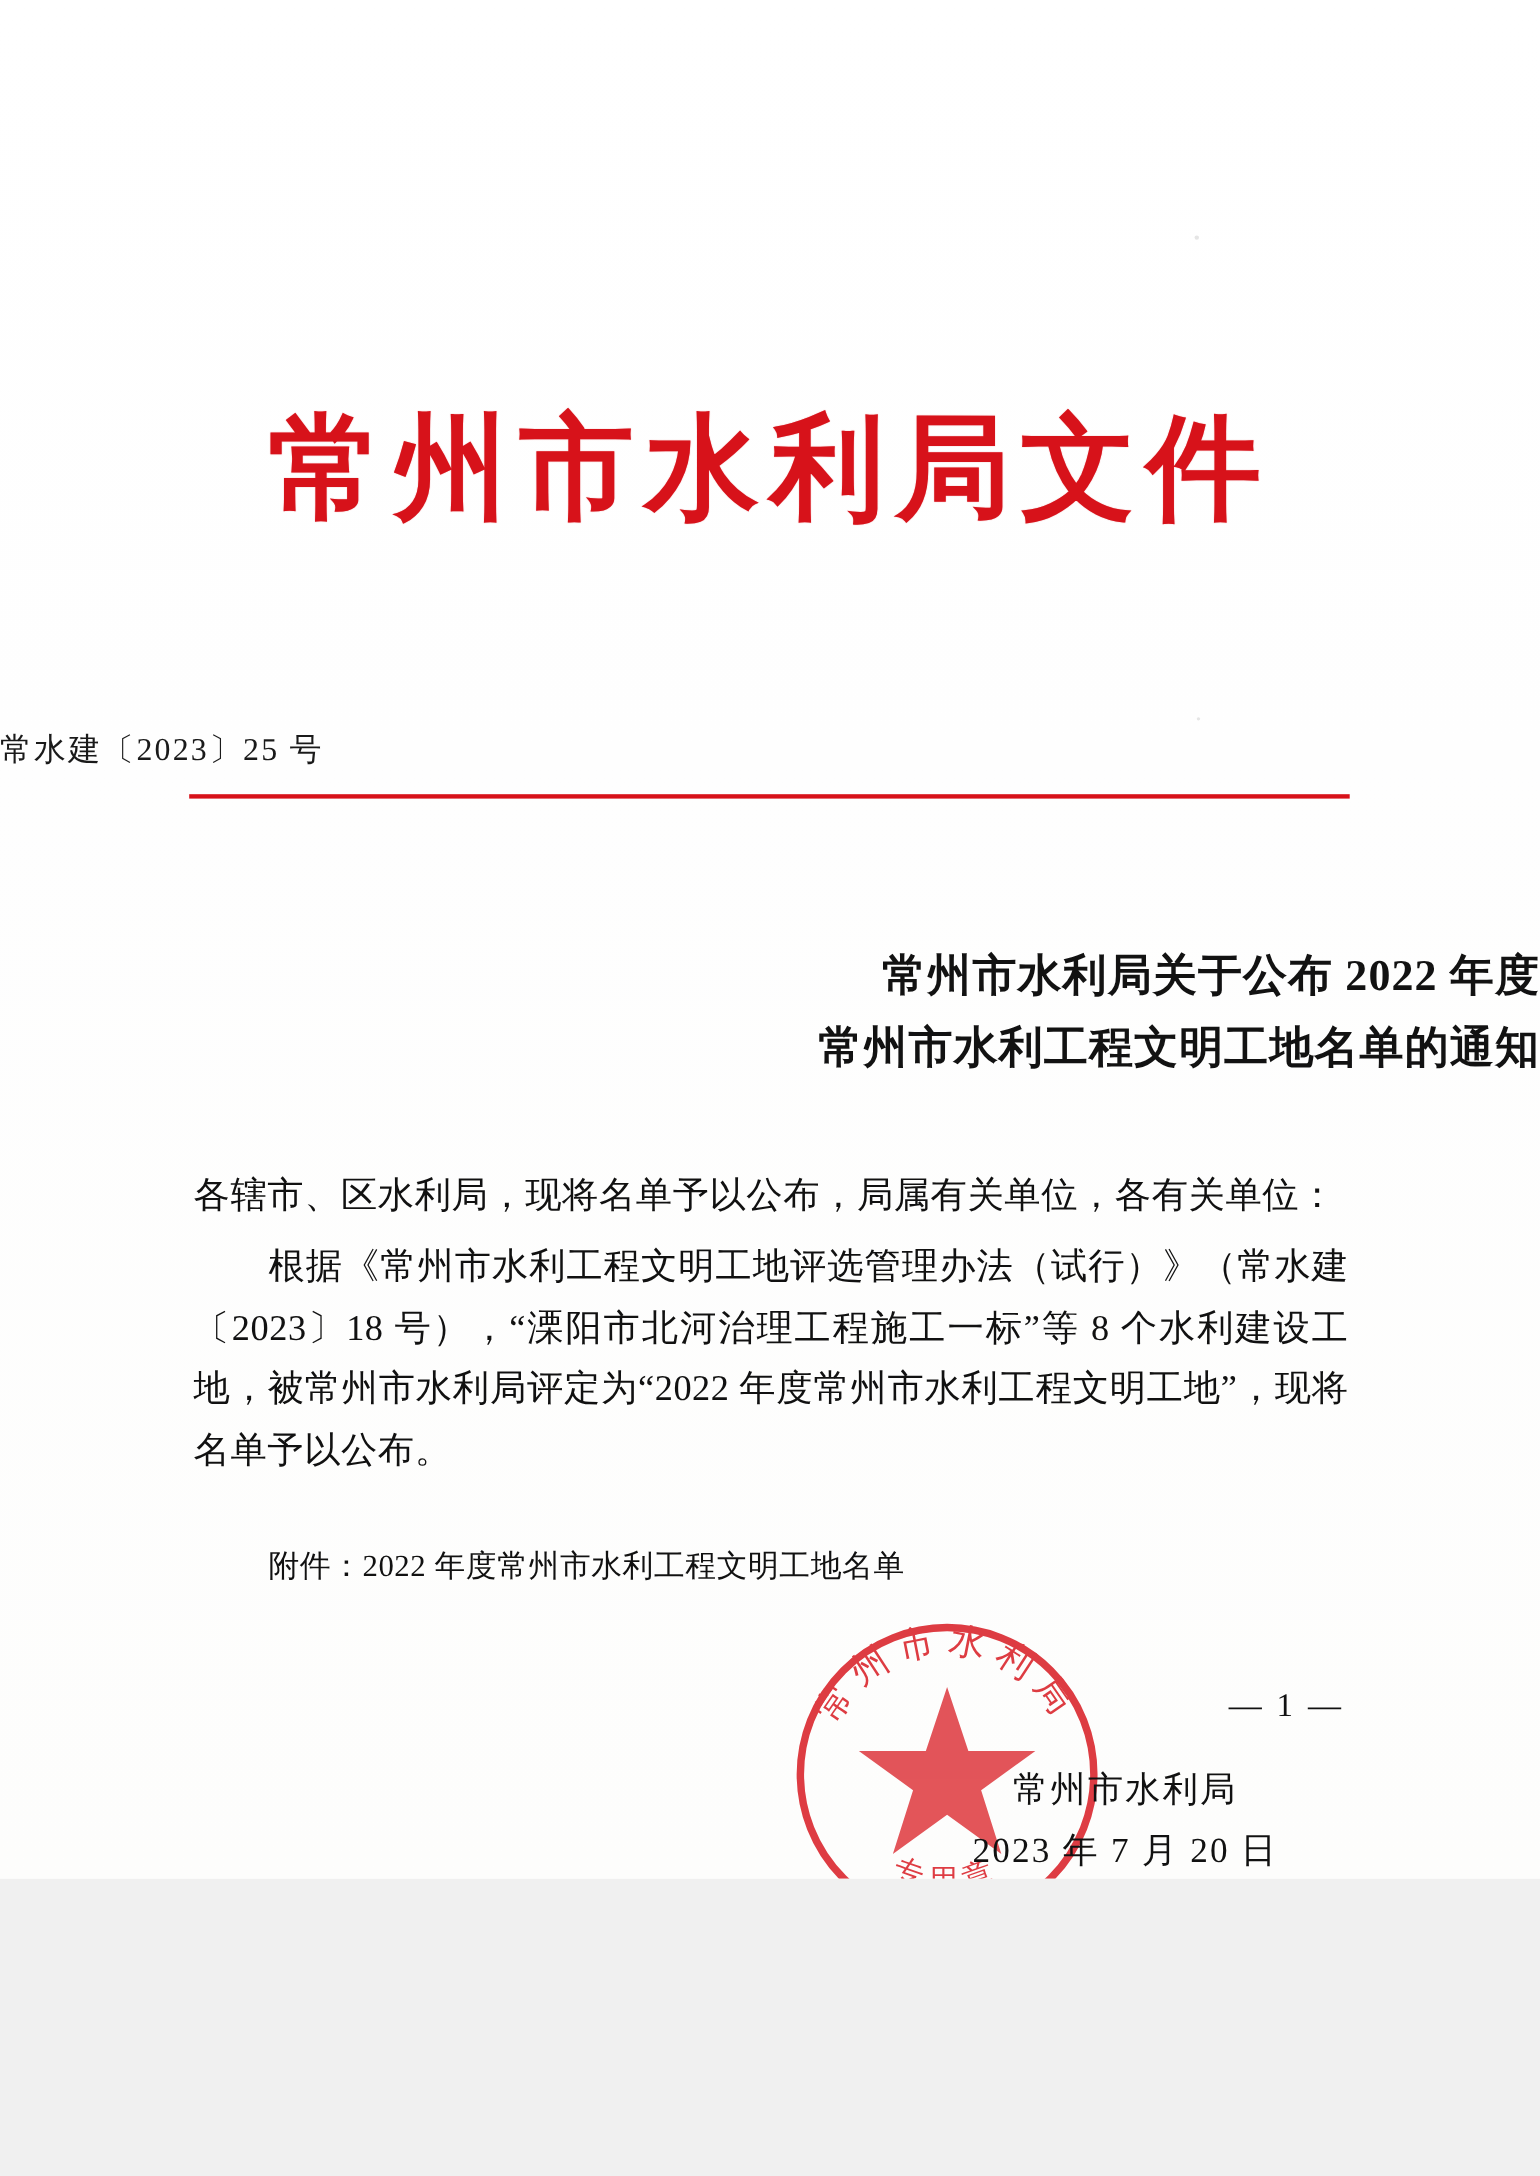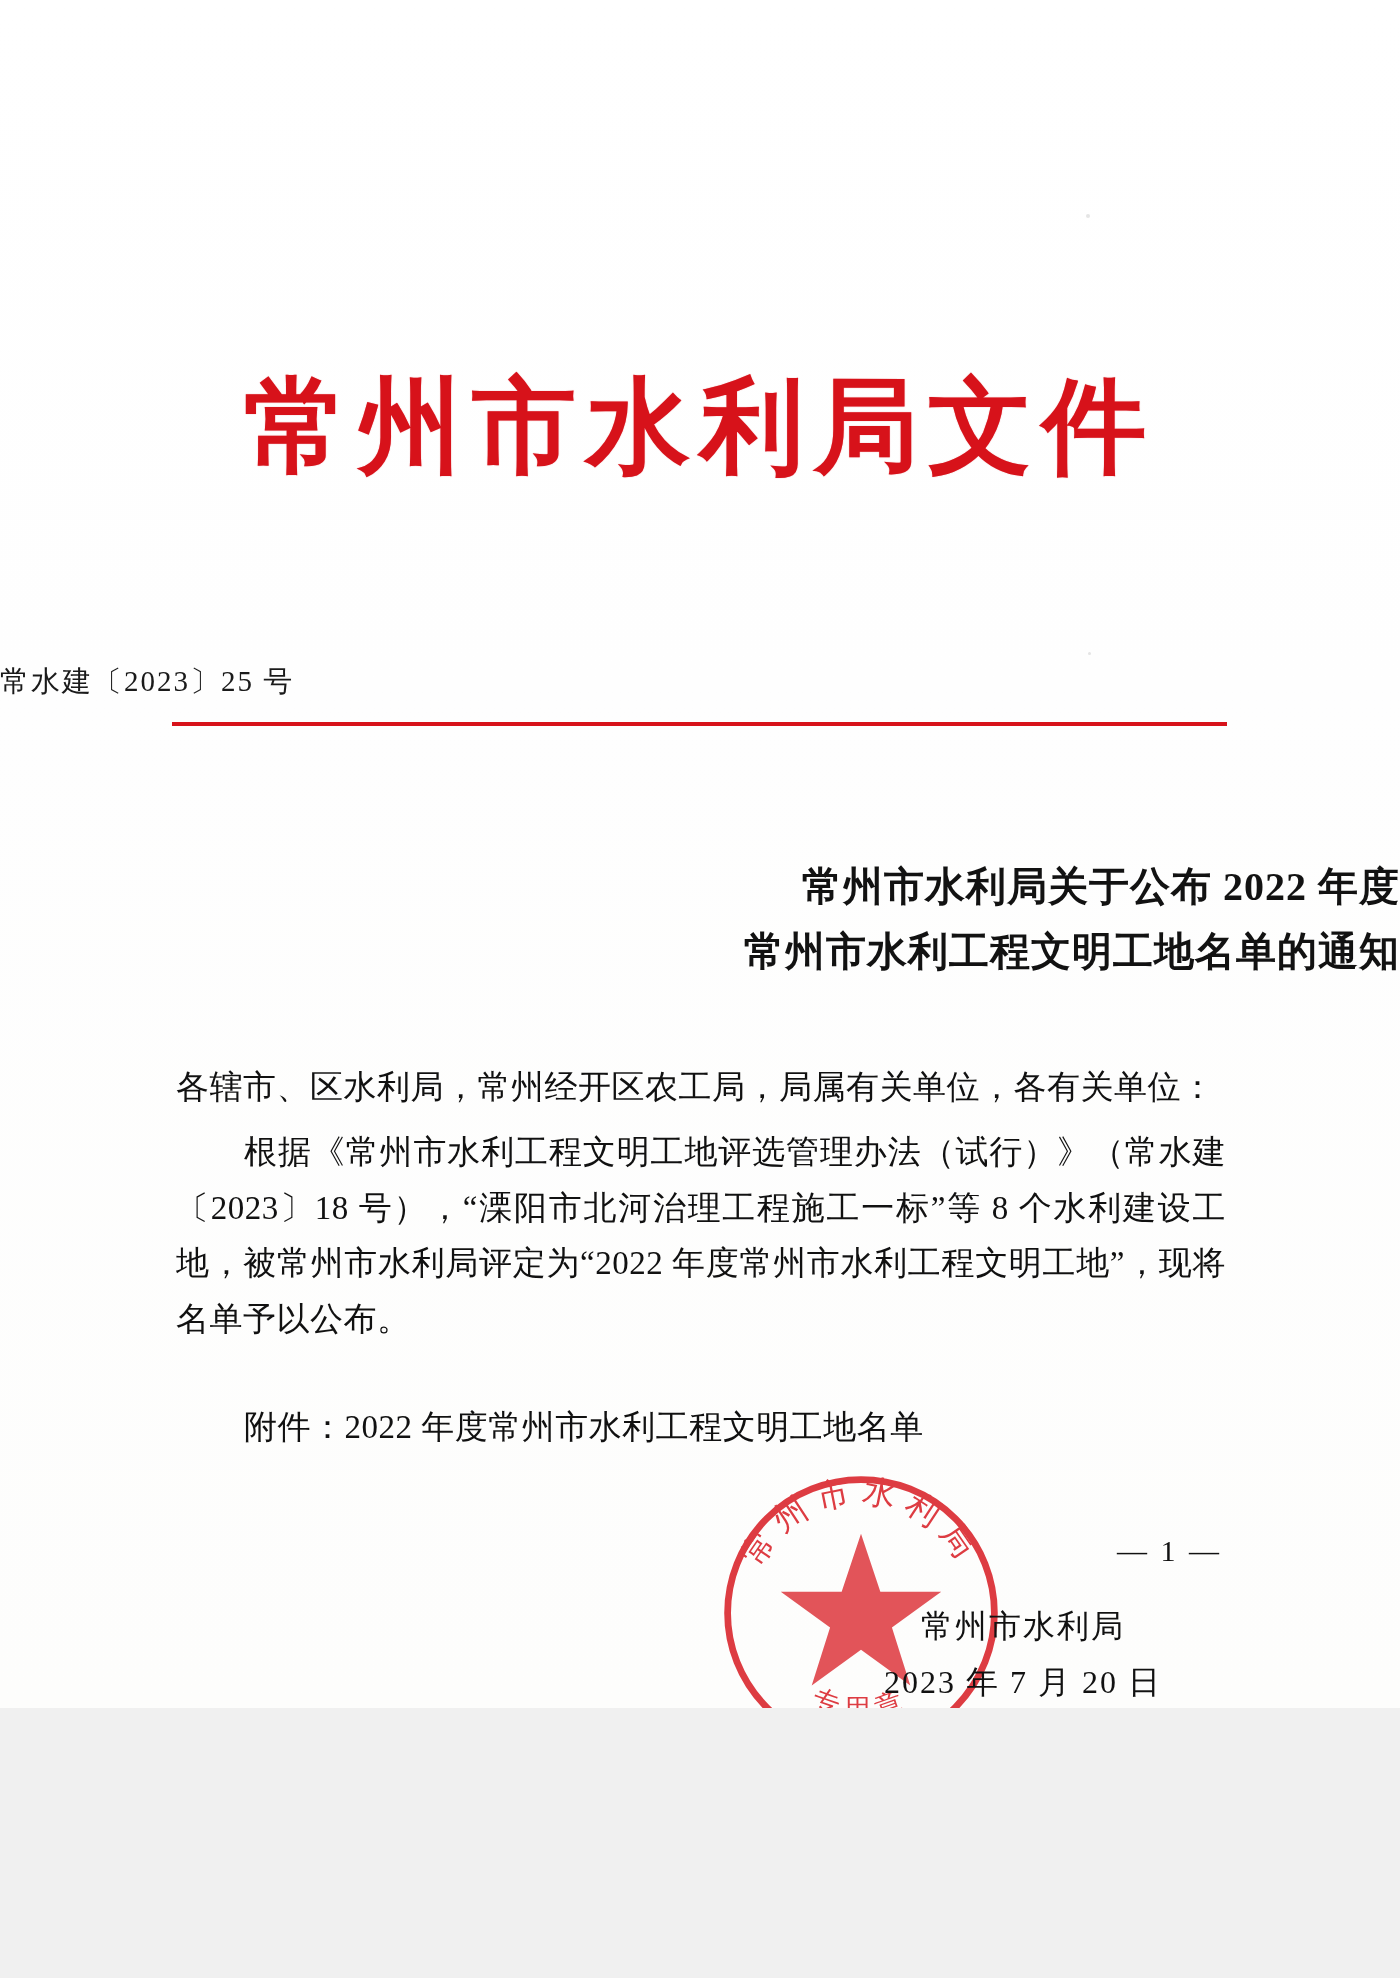--- a/index.html
+++ b/index.html
@@ -99,21 +99,21 @@
   .body-text p {
     margin: 0 0 10px 0;
   }
   .indent2 { text-indent: 68px; }
 
   .attachment {
     position: absolute;
     top: 1405px;
     left: 176px;
     width: 1050px;
-    font-size: 33px;
+    font-size: 28px;
     color: #111;
     text-indent: 68px;
     letter-spacing: .5px;
   }
 
   .signature {
     position: absolute;
     top: 1598px;
     right: 238px;
     text-align: center;
@@ -161,21 +161,21 @@
   <div class="doc-number">常水建〔2023〕25 号</div>
 
   <div class="red-rule"></div>
 
   <div class="doc-title">
     <div>常州市水利局关于公布 2022 年度</div>
     <div>常州市水利工程文明工地名单的通知</div>
   </div>
 
   <div class="body-text">
-    <p>各辖市、区水利局，常州经开区农工局，局属有关单位，各有关单位：</p>
+    <p>各辖市、区水利局，现将名单予以公布，局属有关单位，各有关单位：</p>
     <p class="indent2">根据《常州市水利工程文明工地评选管理办法（试行）》（常水建〔2023〕18 号），“溧阳市北河治理工程施工一标”等 8 个水利建设工地，被常州市水利局评定为“2022 年度常州市水利工程文明工地”，现将名单予以公布。</p>
   </div>
 
   <div class="attachment">附件：2022 年度常州市水利工程文明工地名单</div>
 
   <svg class="seal" viewBox="0 0 300 300">
     <circle cx="150" cy="150" r="138" fill="none" stroke="#d7121a" stroke-width="7"></circle>
     <path d="M150 68 L170 128 L233 128 L182 165 L201 225 L150 188 L99 225 L118 165 L67 128 L130 128 Z" fill="#d7121a" opacity="0.88"></path>
     <path id="sealTopArc" d="M 36 150 A 114 114 0 0 1 264 150" fill="none"></path>
     <text fill="#d7121a" font-size="34" font-family="'Liberation Serif', serif" letter-spacing="10">

